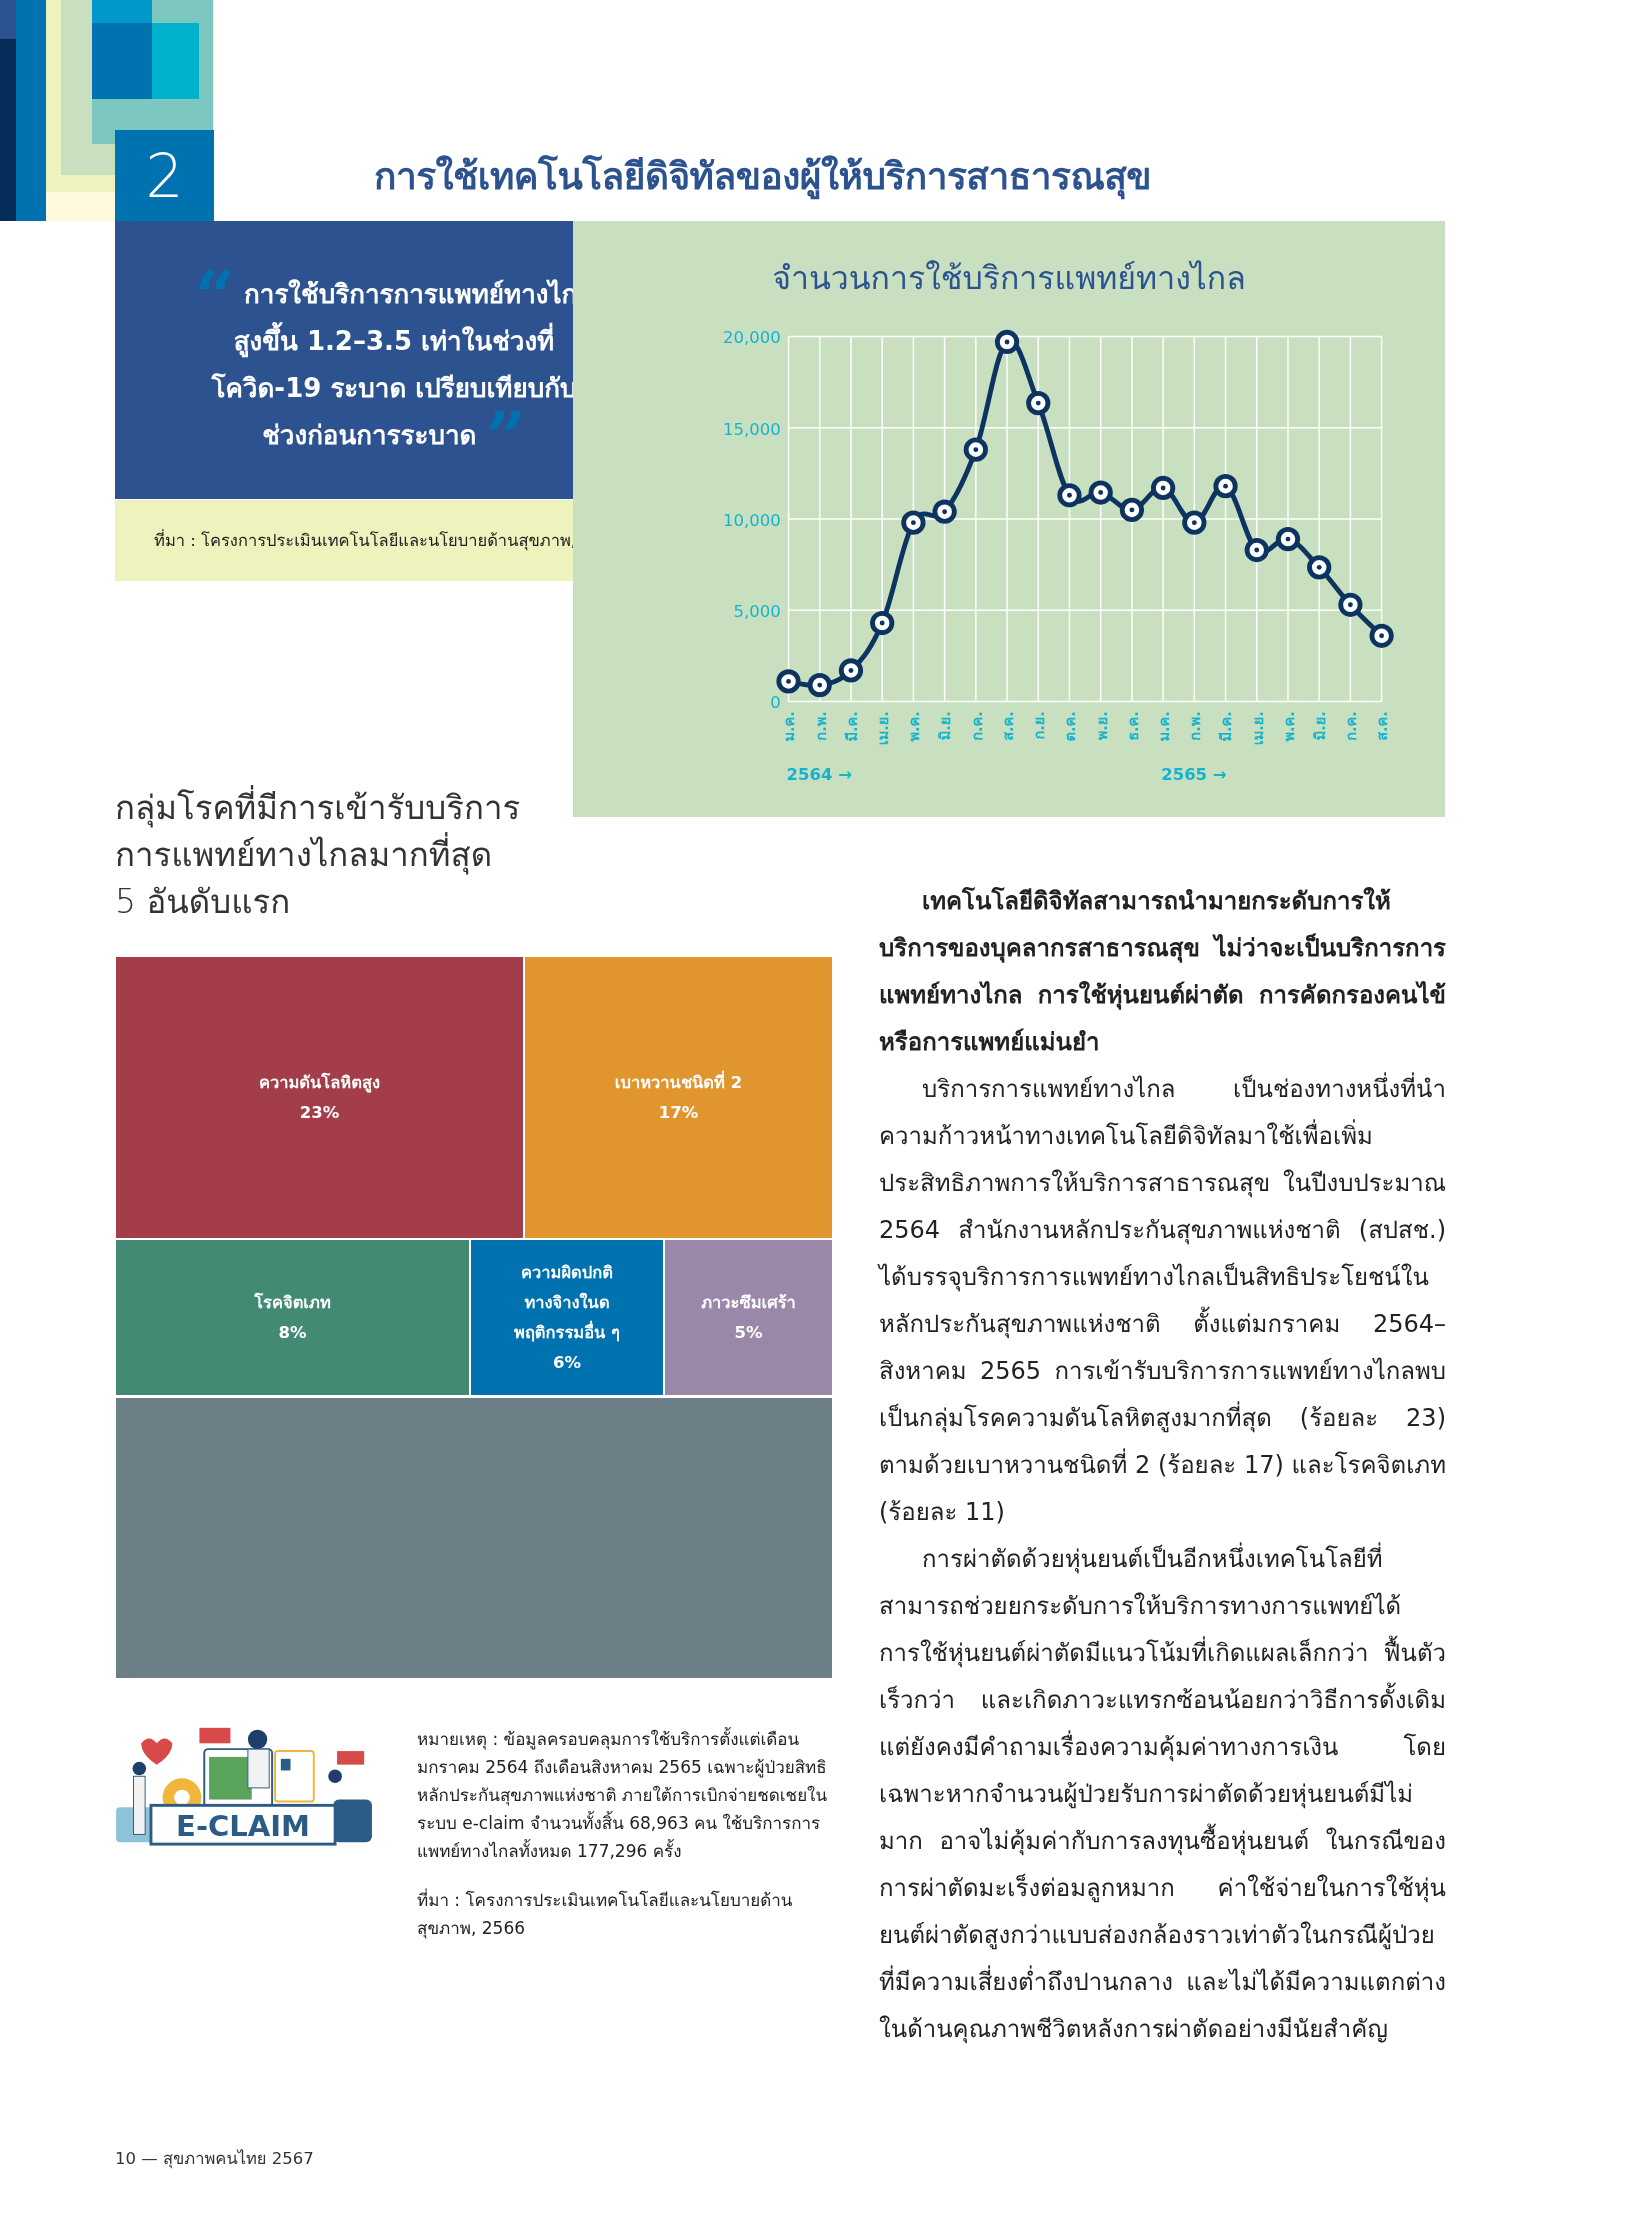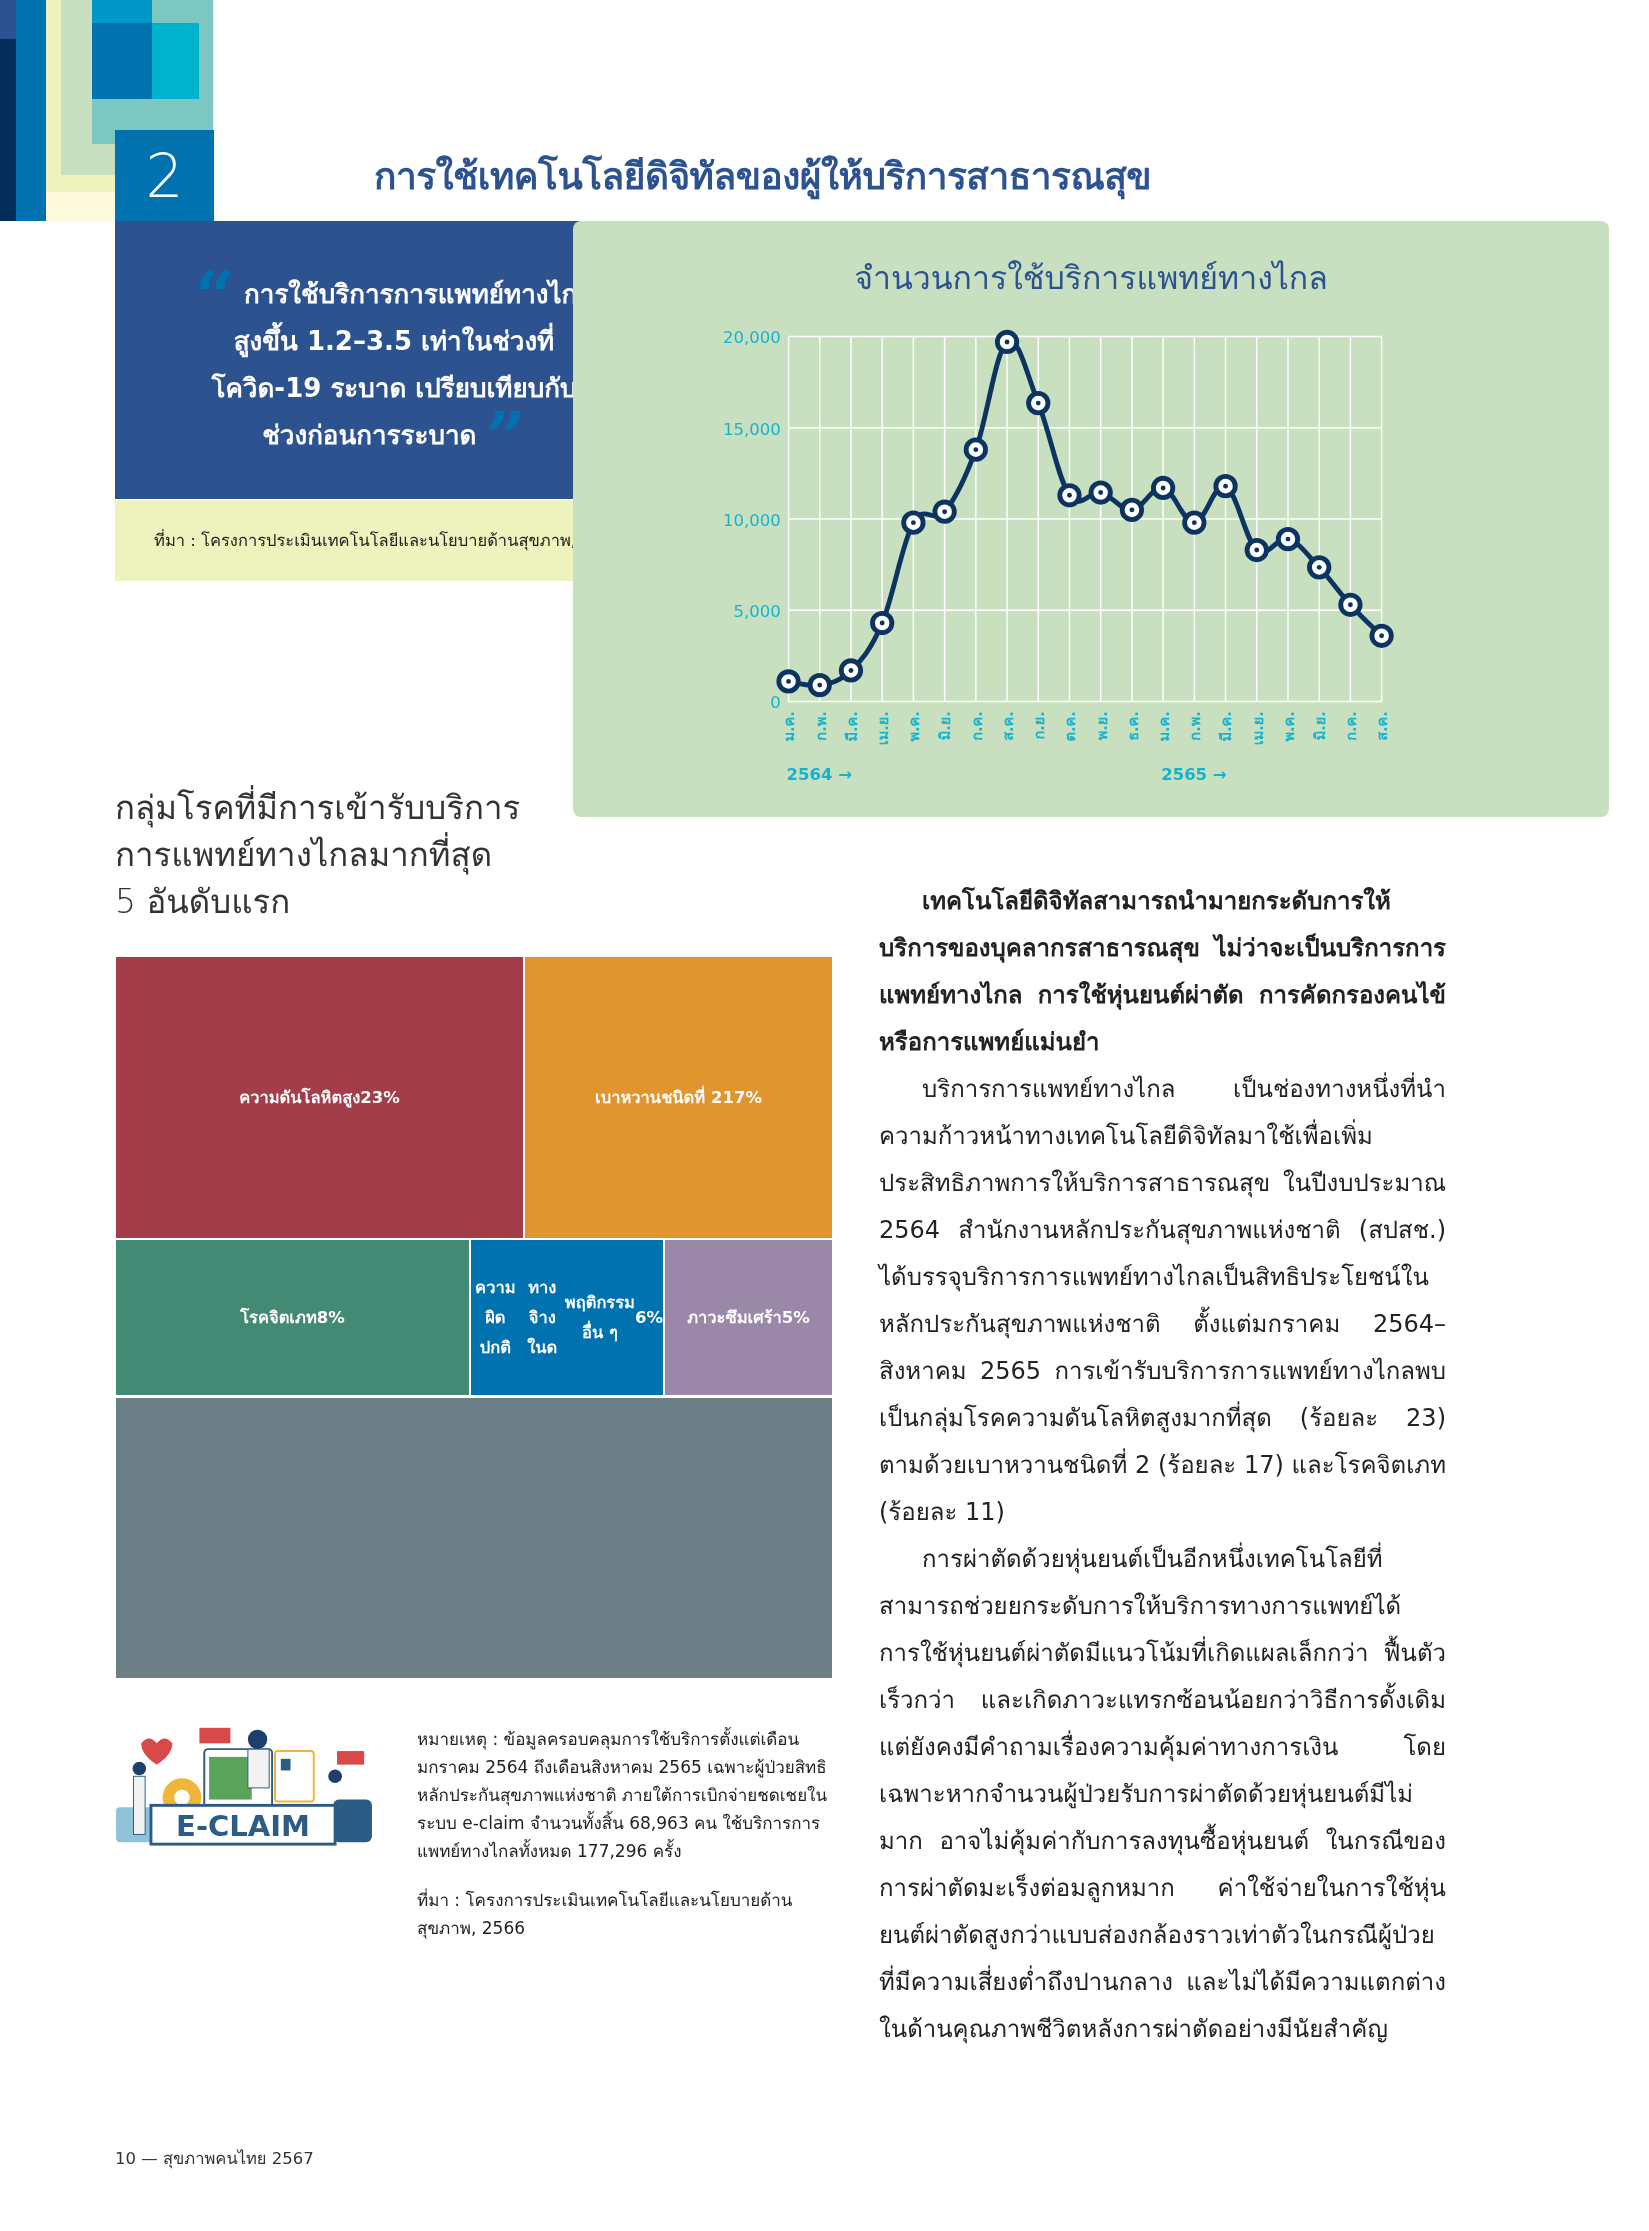--- a/index.html
+++ b/index.html
@@ -8,27 +8,27 @@
   .deco { position:absolute; }
   .chap-num { position:absolute; left:115px; top:130px; width:99px; height:91px; background:#0072b0; color:#fff; font-family:"DejaVu Sans", sans-serif; font-weight:200; font-size:60px; display:flex; align-items:center; justify-content:center; }
   .page-title { position:absolute; left:374px; top:146px; font-family:"DejaVu Sans", sans-serif; font-weight:bold; font-size:37px; color:#2c5290; letter-spacing:-0.5px; white-space:nowrap; }
   
   .quote-box { position:absolute; left:115px; top:221px; width:558px; height:278px; background:#2c5290; color:#fff; }
   .quote-text { position:absolute; left:0; right:0; top:50px; text-align:center; font-weight:bold; font-size:26px; line-height:47px; }
   .quote-mark { color:#0072b0; font-family:"DejaVu Serif", serif; font-size:70px; font-weight:bold; vertical-align:-17.5px; line-height:9.7px; }
   .source-band { position:absolute; left:115px; top:500px; width:558px; height:81px; background:#eef2bd; }
   .source-text { position:absolute; left:39px; top:27px; font-size:16.5px; color:#222; white-space:nowrap; }
   
-  .chart-box { position:absolute; left:573px; top:221px; width:1036px; height:596px; background:#c8e0c0;border-radius:8px; }
+  .chart-box { position:absolute; left:573px; top:221px; width:872px; height:596px; background:#c8e0c0; }
   .chart-title { position:absolute; left:0; right:0; top:31px; text-align:center; font-size:32px; color:#2c5290; font-weight:500; }
   svg text { font-family:"DejaVu Sans", sans-serif; }
   
   .tm-heading { position:absolute; left:115px; top:784px; font-size:33px; line-height:47px; color:#333; font-weight:300; }
   .treemap { position:absolute; left:115px; top:956px; width:718px; height:723px; }
-  .cell { position:absolute; color:#fff; font-weight:bold; font-size:16.5px; line-height:30px; display:flex; flex-direction:row; align-items:center; justify-content:center; text-align:center; box-sizing:border-box; border:1px solid #fff; }
+  .cell { position:absolute; color:#fff; font-weight:bold; font-size:16.5px; line-height:30px; display:flex; flex-direction:column; align-items:center; justify-content:center; text-align:center; box-sizing:border-box; border:1px solid #fff; }
   
   .eclaim { position:absolute; left:112px; top:1722px; width:264px; height:126px; }
   .note { position:absolute; left:417px; top:1725px; width:417px; font-size:17px; line-height:28px; color:#222; }
   .note p { margin:0 0 21.3px 0; }
   
   .body-col { position:absolute; left:879px; top:878px; width:567px; font-size:24px; line-height:47px; color:#222; text-align:justify; }
   .body-col p { margin:0; }
   .body-col .lead { font-weight:bold; text-indent:43px; }
   .body-col .para { text-indent:43px; }
   .footer { position:absolute; left:115px; top:2145px; font-size:16.5px; color:#333; }

